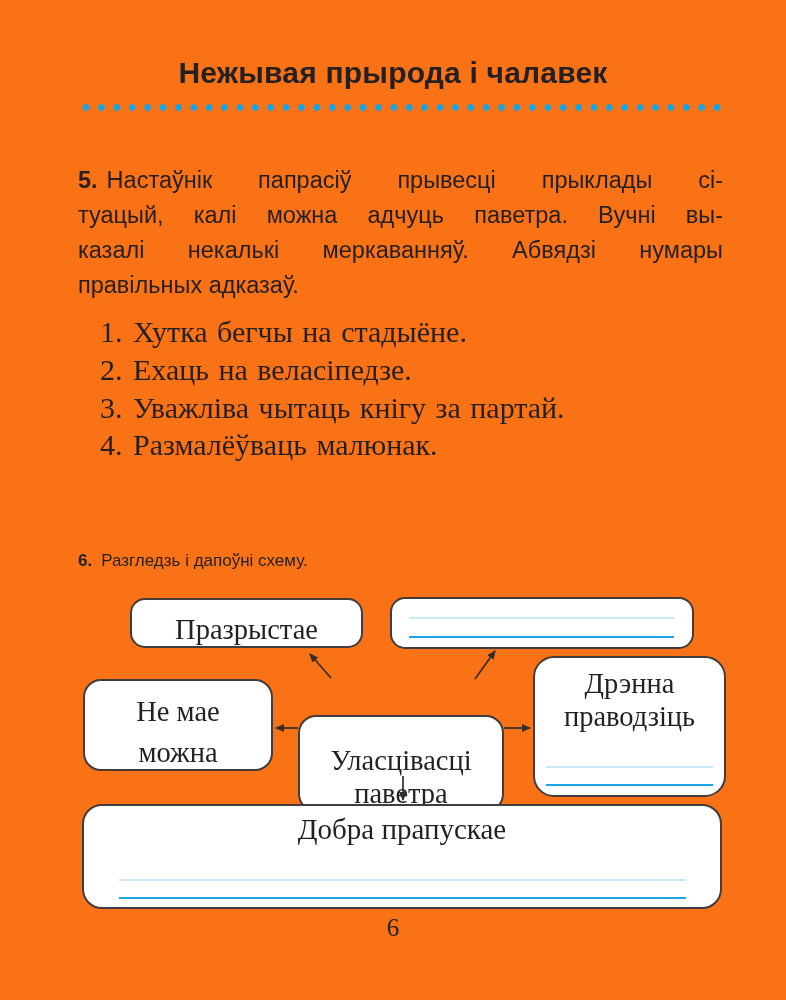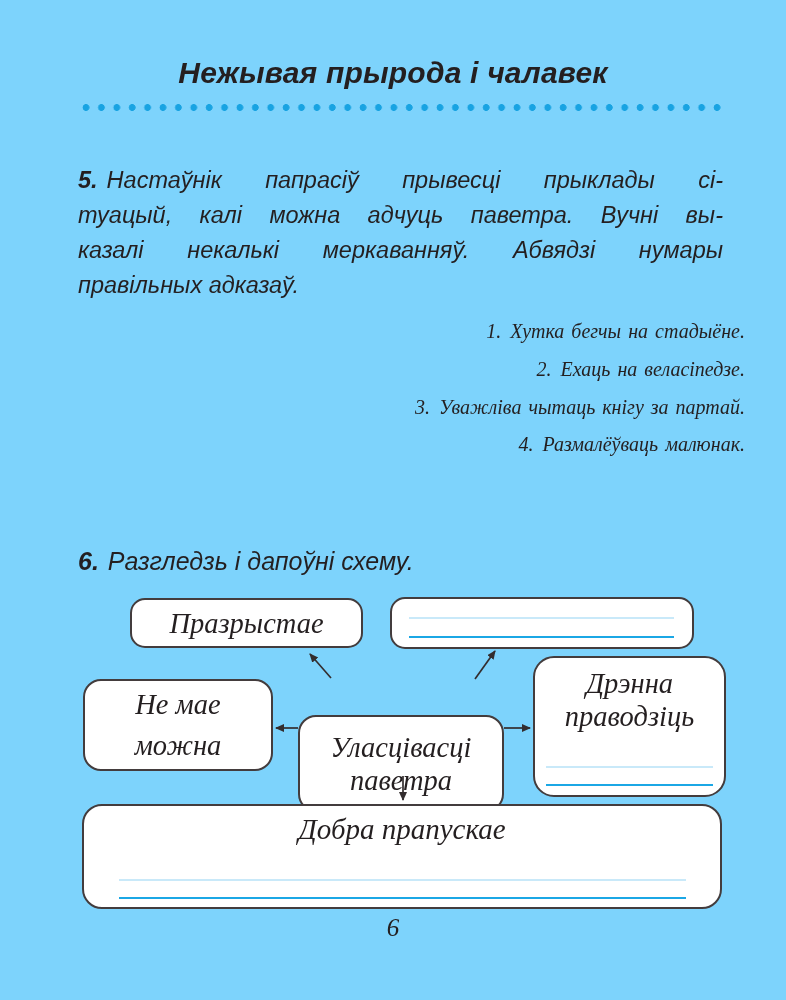--- a/index.html
+++ b/index.html
@@ -1,50 +1,50 @@
 <!DOCTYPE html>
 <html><head>
 <meta charset="utf-8">
 <style>
   html,body{margin:0;padding:0;background:#e8e8e8;}
   .page{
-    position:relative;width:786px;height:1000px;background:#7dd3fc;
+    position:relative;width:786px;height:1000px;background:#f97316;
     margin:0 auto;overflow:hidden;
-    font-family:"Liberation Sans",sans-serif;color:#241f20;font-style:italic;
+    font-family:"Liberation Sans",sans-serif;color:#241f20;
   }
   
   .title{
     position:absolute;left:0;top:56px;width:100%;
     text-align:center;font-weight:bold;font-size:30px;letter-spacing:.2px;
     color:#241f20;
   }
   .dots{
     position:absolute;left:82px;top:103px;width:643px;height:9px;
     background-image:radial-gradient(circle at 4px 4.5px,#18a3e2 3.1px,rgba(255,255,255,0) 3.7px);
     background-size:15.4px 9px;background-repeat:repeat-x;
   }
   
   .para{position:absolute;left:78px;top:163px;width:645px;
     font-size:23.5px;line-height:35px;color:#241f20;}
   .p-line{white-space:normal;}
   .just{text-align:justify;text-align-last:justify;}
   .ex-num{font-weight:bold;margin-right:9px;}
   
-  .list{position:absolute;left:125px;top:313px;width:620px;
-    font-family:"Liberation Serif","DejaVu Serif",serif;font-size:20px;color:#241f20;text-align:right;}
+  .list{position:absolute;left:100px;top:313px;width:620px;
+    font-family:"Liberation Serif","DejaVu Serif",serif;font-size:30px;color:#241f20;}
   .list-item{height:37.8px;line-height:37.8px;white-space:nowrap;}
   .li-num{display:inline-block;min-width:24px;}
   .li-text{margin-left:9px;word-spacing:2px;}
   
-  .ex6{position:absolute;left:78px;top:544px;width:645px;font-size:25px;line-height:34px;}
+  .ex6{position:absolute;left:78px;top:544px;width:645px;font-size:17px;line-height:34px;}
   
   .dbox{
     position:absolute;border:2px solid #433c3d;background:#fff;
     font-family:"Liberation Serif","DejaVu Serif",serif;color:#241f20;
-    display:flex;flex-direction:column;align-items:center;justify-content:center;
+    display:flex;flex-direction:column;align-items:center;justify-content:flex-end;
     font-size:28.5px;line-height:33px;text-align:center;box-sizing:border-box;
   }
   .box-a{left:130px;top:598px;width:233px;height:50px;border-radius:15px;}
   .box-b{left:390px;top:597px;width:304px;height:52px;border-radius:15px;}
   .box-c{left:83px;top:679px;width:190px;height:92px;border-radius:18px;gap:8px;}
   .box-d{left:298px;top:679px;width:206px;height:97px;border-radius:18px;margin-top:36px;}
   .box-e{left:533px;top:656px;width:193px;height:141px;border-radius:21px;justify-content:flex-start;padding-top:9px;}
   .box-f{left:82px;top:804px;width:640px;height:105px;border-radius:20px;justify-content:flex-start;padding-top:7px;font-size:29px;}
   .wline{position:absolute;height:2px;}
   .wline.light{background:#c9e9f9;height:1.6px;}

